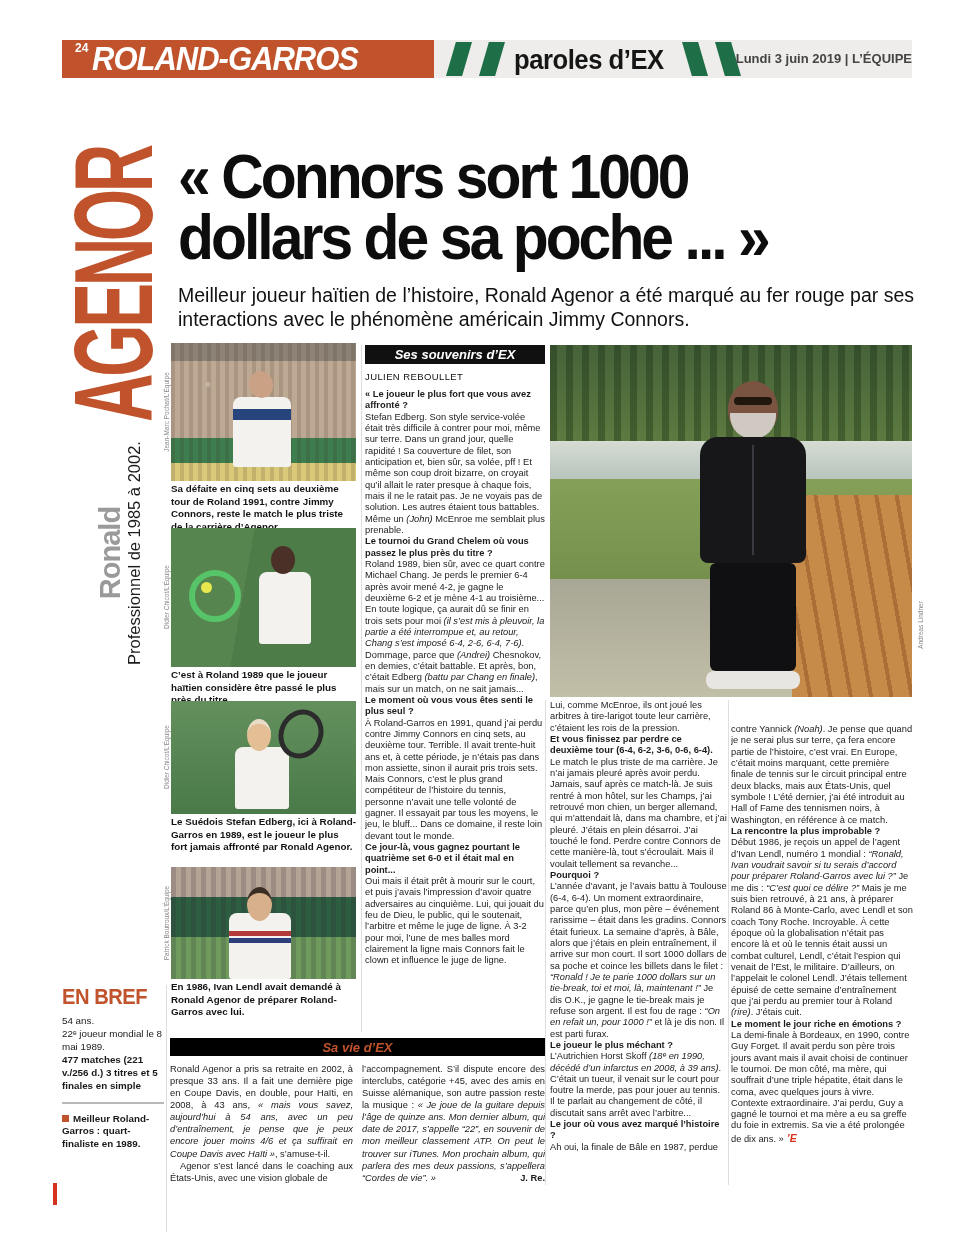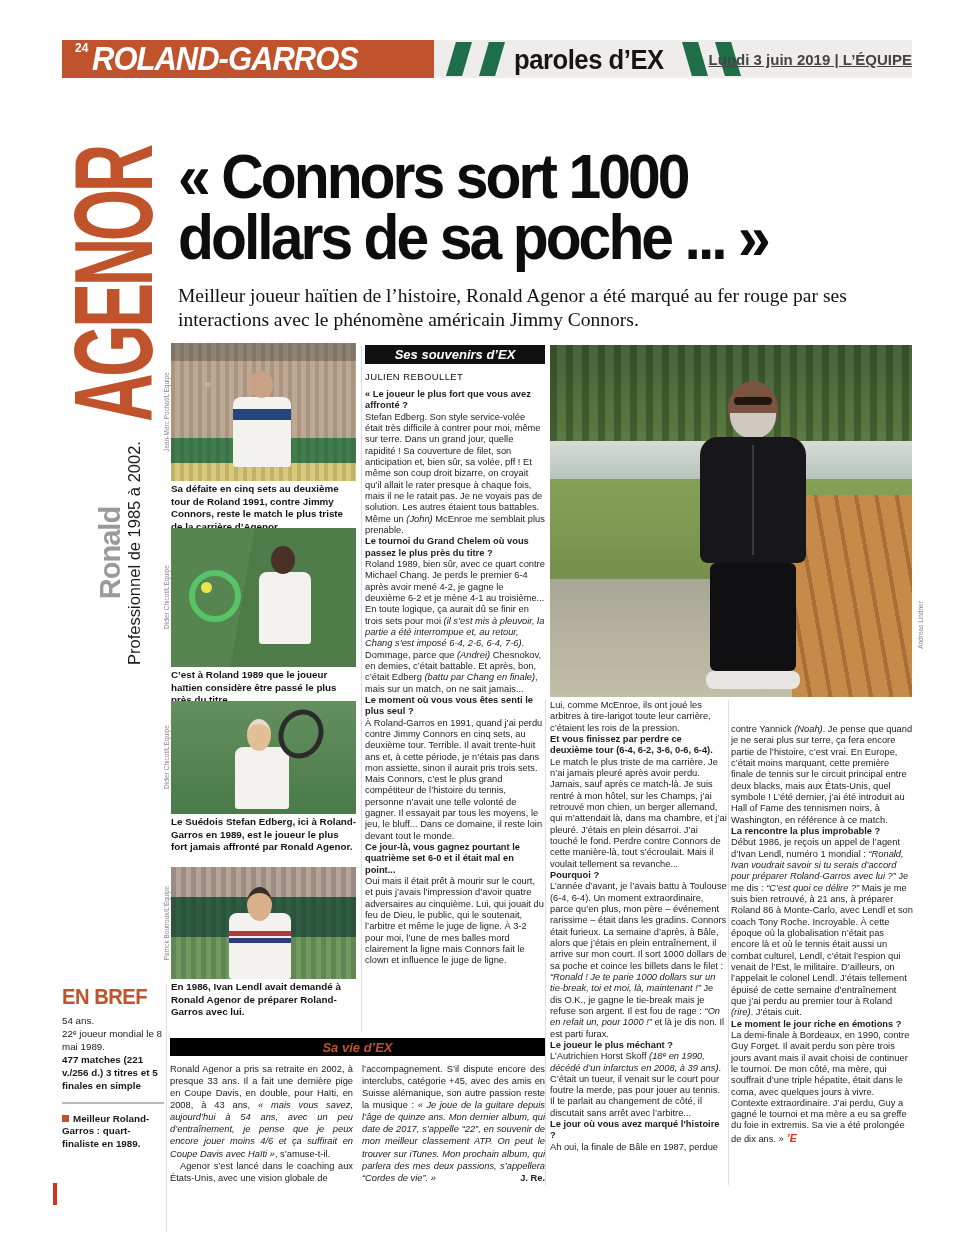--- a/index.html
+++ b/index.html
@@ -9,32 +9,32 @@
   .hdr-strip{position:absolute;left:62px;top:40px;width:850px;height:38px;background:#eeedeb;}
   .hdr-banner{position:absolute;left:62px;top:40px;width:372px;height:38px;background:#c0532c;display:flex;align-items:center;}
   .hdr-banner .rg{font-size:31px;font-weight:900;font-style:italic;color:#fff;letter-spacing:-1px;padding-left:30px;white-space:nowrap;transform:scale(1,1.08);}
   .pagenum{position:absolute;left:67px;top:41px;color:#fff;font-size:12px;font-weight:700;margin-left:8px;}
   .kicker{position:absolute;left:514px;top:44px;font-size:27px;font-weight:700;letter-spacing:-0.5px;color:#161616;transform:scale(0.95,1.05);transform-origin:left top;white-space:nowrap;}
   .qmarks{position:absolute;top:42px;height:34px;display:flex;gap:7px;}
   .qmarks.l{left:446px;} .qmarks.r{left:682px;}
   .qm{width:26px;height:34px;background:#1e6f47;}
   .qm.open{clip-path:polygon(38% 0,100% 0,62% 100%,0 100%);}
   .qm.close{clip-path:polygon(0 0,62% 0,100% 100%,38% 100%);}
-  .dateline{position:absolute;right:48px;top:51px;font-size:15px;color:#444;font-weight:700;text-decoration:underline;}
+  .dateline{position:absolute;right:48px;top:51px;font-size:13px;color:#444;font-weight:700;}
   
   .v-agenor{position:absolute;left:113px;top:290px;width:0;height:0;}
   .v-agenor span{position:absolute;white-space:nowrap;font-size:120px;font-weight:900;letter-spacing:-6px;color:#c0532c;
      transform:translate(-50%,-54%) rotate(-90deg) scale(0.56,0.92);}
   .v-ronald{position:absolute;left:120px;top:553px;width:0;height:0;}
   .v-ronald .inner{position:absolute;white-space:nowrap;text-align:center;transform:translate(-50%,-50%) rotate(-90deg);}
   .v-ronald .fn{font-size:29px;font-weight:900;color:#9a9a9a;letter-spacing:-1px;line-height:1;}
   .v-ronald .career{font-size:16.5px;color:#1c1c1c;line-height:1.1;}
   
   .headline{position:absolute;left:178px;top:146px;width:742px;font-size:60px;line-height:0.97;font-weight:900;color:#0d0d0d;letter-spacing:-3px;transform:scale(0.98,1.06);transform-origin:left top;}
-  .subhead{position:absolute;left:178px;top:284px;width:748px;font-size:19.5px;line-height:1.22;color:#111;font-family:Liberation Serif, serif;}
+  .subhead{position:absolute;left:178px;top:284px;width:748px;font-size:19.5px;line-height:1.22;color:#111;}
   
   .ph{position:absolute;left:171px;width:185px;overflow:hidden;}
   .caption{position:absolute;left:171px;width:186px;font-size:9.8px;font-weight:700;line-height:1.28;color:#141414;}
   .credit{position:absolute;font-size:6.5px;color:#888;white-space:nowrap;transform:translate(-50%,-50%) rotate(-90deg);}
   
   .ph1{top:343px;height:138px;background:
        radial-gradient(circle at 20% 30%,rgba(255,255,255,.25) 0 2px,transparent 3px),
        repeating-linear-gradient(90deg,rgba(60,40,30,.15) 0 4px,transparent 4px 9px),
        linear-gradient(#8c8276 0 18px,#bda893 18px 95px,#3e7d4e 95px 120px,#d9c979 120px 138px);}
   .ph2{top:528px;height:139px;background:linear-gradient(100deg,#57854f 0 40%,#4e7c49 40% 100%),#4e7c49;}

